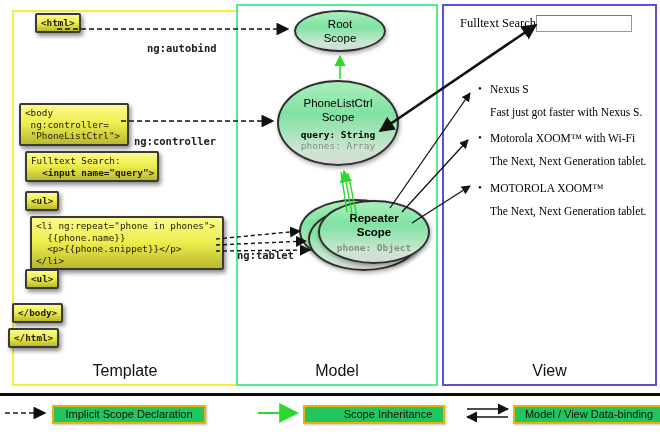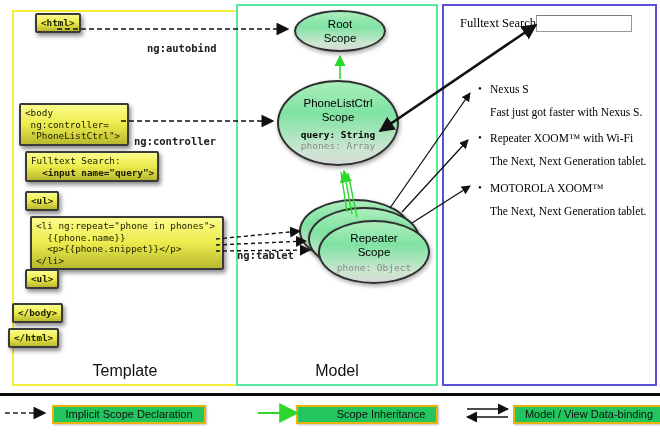--- a/index.html
+++ b/index.html
@@ -60,31 +60,32 @@
 
   <div class="panel panel-template">
     <div class="panel-title">Template</div>
   </div>
 
   <div class="panel panel-model">
     <div class="panel-title">Model</div>
   </div>
 
   <div class="panel panel-view">
+    <div class="panel-title">View</div>
     <div class="view-search-label serif">Fulltext Search:</div>
     <input class="view-input" style="">
 
     <div class="view-item" style="top:77px;">
       <span class="bullet serif">•</span>
       <div class="vi-name serif">Nexus S</div>
       <div class="vi-desc serif">Fast just got faster with Nexus S.</div>
     </div>
     <div class="view-item" style="top:126px;">
       <span class="bullet serif">•</span>
-      <div class="vi-name serif">Repeater XOOM™  with Wi-Fi</div>
+      <div class="vi-name serif">Motorola XOOM™  with Wi-Fi</div>
       <div class="vi-desc serif">The Next, Next Generation tablet.</div>
     </div>
     <div class="view-item" style="top:176px;">
       <span class="bullet serif">•</span>
       <div class="vi-name serif">MOTOROLA XOOM™</div>
       <div class="vi-desc serif">The Next, Next Generation tablet.</div>
     </div>
   </div>
 
   <div class="ybox bold" style="left:11px;top:13px;margin-left:24px;">&lt;html&gt;</div>
@@ -114,29 +115,29 @@
   <div class="ellipse" style="left:277px;top:80px;width:118px;height:82px;">
     <div class="scope-name">PhoneListCtrl
 Scope</div>
     <div style="height:5px;"></div>
     <div class="scope-prop prop-bold">query: String</div>
     <div class="scope-prop prop-gray">phones: Array</div>
   </div>
 
   <div class="ellipse" style="left:299px;top:199px;width:108px;height:60px;z-index:1;"></div>
   <div class="ellipse" style="left:308px;top:207px;width:108px;height:60px;z-index:2;"></div>
-  <div class="ellipse" style="left:318px;top:220px;width:108px;height:60px;z-index:3;">
+  <div class="ellipse" style="left:318px;top:200px;width:108px;height:60px;z-index:3;font-weight:bold;">
     <div class="scope-name">Repeater
 Scope</div>
     <div style="height:3px;"></div>
     <div class="scope-prop prop-gray">phone: Object</div>
   </div>
 
   <div class="legend-box" style="left:52px;width:138px;">Implicit Scope Declaration</div>
-  <div class="legend-box" style="left:296px;width:98px;padding-left:34px;">Scope Inheritance</div>
+  <div class="legend-box" style="left:303px;width:98px;padding-left:34px;">Scope Inheritance</div>
   <div class="legend-box" style="left:513px;width:136px;">Model / View Data-binding</div>
 
   <svg class="overlay" width="660" height="435" viewBox="0 0 660 435">
     <defs>
       <marker id="mk-black" viewBox="0 0 10 10" refX="9" refY="5" markerWidth="8" markerHeight="8" orient="auto-start-reverse">
         <path d="M0,0 L10,5 L0,10 z" fill="#111"></path>
       </marker>
       <marker id="mk-thick" viewBox="0 0 10 10" refX="9" refY="5" markerWidth="6" markerHeight="6" orient="auto-start-reverse">
         <path d="M0,0 L10,5 L0,10 z" fill="#111"></path>
       </marker>

